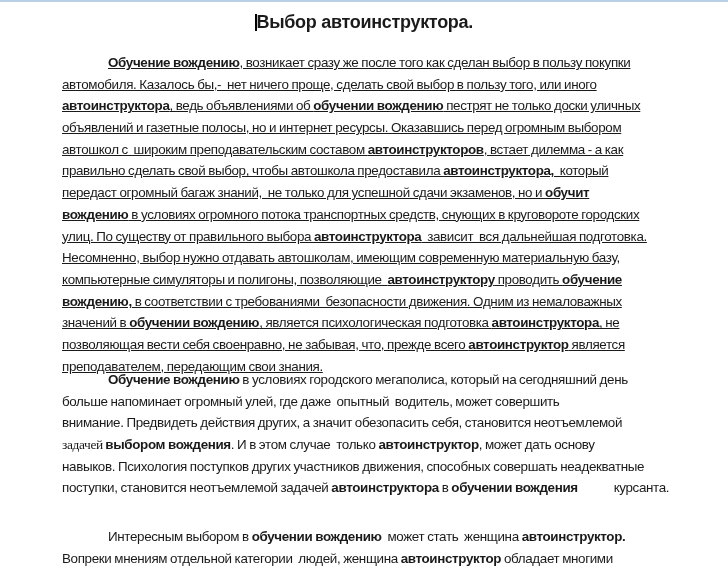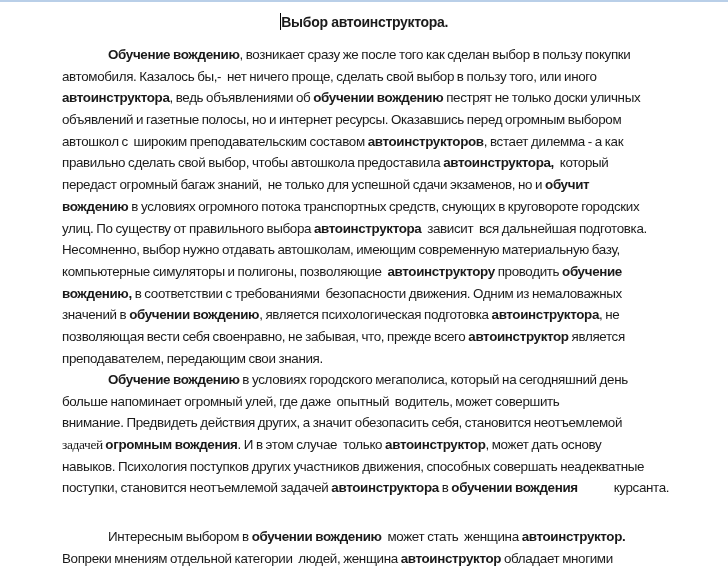--- a/index.html
+++ b/index.html
@@ -25,21 +25,21 @@
     position: absolute;
     left: 0; top: 0;
     width: 728px;
   }
   .title-line {
     position: absolute;
     top: 12px;
     left: 0;
     width: 728px;
     text-align: center;
-    font-size: 14px;
+    font-size: 18px;
     font-weight: bold;
     line-height: 20px;
     letter-spacing: -0.3px;
   }
   .cursor {
     display: inline-block;
     width: 1.5px;
     height: 17px;
     background: #000;
     vertical-align: -3px;
@@ -66,42 +66,42 @@
 </head>
 <body>
 
 <div class="top-rule"></div>
 
 <div class="page">
   <div class="title-line">
     <span class="cursor"></span><span>Выбор автоинструктора.</span>
   </div>
 
-  <div class="para" id="para-0" style="top:44px;">
+  <div class="para" id="para-0" style="top:52px;text-decoration:underline;">
       <div class="line indent"><span class="b" style="white-space: pre;">Обучение вождению</span><span style="white-space: pre;">, возникает сразу же после того как сделан выбор в пользу покупки</span></div>
       <div class="line"><span style="white-space: pre;">автомобиля. Казалось бы,-  нет ничего проще, сделать свой выбор в пользу того, или иного</span></div>
       <div class="line"><span class="b" style="white-space: pre;">автоинструктора</span><span style="white-space: pre;">, ведь объявлениями об </span><span class="b" style="white-space: pre;">обучении вождению</span><span style="white-space: pre;"> пестрят не только доски уличных</span></div>
       <div class="line"><span style="white-space: pre;">объявлений и газетные полосы, но и интернет ресурсы. Оказавшись перед огромным выбором</span></div>
       <div class="line"><span style="white-space: pre;">автошкол с  широким преподавательским составом </span><span class="b" style="white-space: pre;">автоинструкторов</span><span style="white-space: pre;">, встает дилемма - а как</span></div>
       <div class="line"><span style="white-space: pre;">правильно сделать свой выбор, чтобы автошкола предоставила </span><span class="b" style="white-space: pre;">автоинструктора,</span><span style="white-space: pre;">  который</span></div>
       <div class="line"><span style="white-space: pre;">передаст огромный багаж знаний,  не только для успешной сдачи экзаменов, но и </span><span class="b" style="white-space: pre;">обучит</span></div>
       <div class="line"><span class="b" style="white-space: pre;">вождению</span><span style="white-space: pre;"> в условиях огромного потока транспортных средств, снующих в круговороте городских</span></div>
       <div class="line"><span style="white-space: pre;">улиц. По существу от правильного выбора </span><span class="b" style="white-space: pre;">автоинструктора</span><span style="white-space: pre;">  зависит  вся дальнейшая подготовка.</span></div>
       <div class="line"><span style="white-space: pre;">Несомненно, выбор нужно отдавать автошколам, имеющим современную материальную базу,</span></div>
       <div class="line"><span style="white-space: pre;">компьютерные симуляторы и полигоны, позволяющие  </span><span class="b" style="white-space: pre;">автоинструктору</span><span style="white-space: pre;"> проводить </span><span class="b" style="white-space: pre;">обучение</span></div>
       <div class="line"><span class="b" style="white-space: pre;">вождению,</span><span style="white-space: pre;"> в соответствии с требованиями  безопасности движения. Одним из немаловажных</span></div>
       <div class="line"><span style="white-space: pre;">значений в </span><span class="b" style="white-space: pre;">обучении вождению</span><span style="white-space: pre;">, является психологическая подготовка </span><span class="b" style="white-space: pre;">автоинструктора</span><span style="white-space: pre;">, не</span></div>
       <div class="line"><span style="white-space: pre;">позволяющая вести себя своенравно, не забывая, что, прежде всего </span><span class="b" style="white-space: pre;">автоинструктор</span><span style="white-space: pre;"> является</span></div>
       <div class="line"><span style="white-space: pre; margin-top: 25px;">преподавателем, передающим свои знания.</span></div>
     </div>
   <div class="para" id="para-1" style="top:369px;">
       <div class="line indent"><span class="b" style="white-space: pre;">Обучение вождению</span><span style="white-space: pre;"> в условиях городского мегаполиса, который на сегодняшний день</span></div>
       <div class="line"><span style="white-space: pre;">больше напоминает огромный улей, где даже  опытный  водитель, может совершить</span></div>
       <div class="line"><span style="white-space: pre;">внимание. Предвидеть действия других, а значит обезопасить себя, становится неотъемлемой</span></div>
-      <div class="line"><span style="white-space: pre; font-family: Liberation Serif, serif;">задачей </span><span class="b" style="white-space: pre;">огромным вождения</span><span style="white-space: pre;">. И в этом случае  только </span><span class="b" style="white-space: pre;">автоинструктор</span><span style="white-space: pre;">, может дать основу</span></div>
+      <div class="line"><span style="white-space: pre; font-family: Liberation Serif, serif;">задачей </span><span class="b" style="white-space: pre;">выбором вождения</span><span style="white-space: pre;">. И в этом случае  только </span><span class="b" style="white-space: pre;">автоинструктор</span><span style="white-space: pre;">, может дать основу</span></div>
       <div class="line"><span style="white-space: pre;">навыков. Психология поступков других участников движения, способных совершать неадекватные</span></div>
       <div class="line"><span style="white-space: pre;">поступки, становится неотъемлемой задачей </span><span class="b" style="white-space: pre;">автоинструктора</span><span style="white-space: pre;"> в </span><span class="b" style="white-space: pre;">обучении вождения</span><span style="white-space: pre; margin-left: 33px;"> курсанта.</span></div>
     </div>
   <div class="para" id="para-2" style="top:526px;">
       <div class="line indent"><span style="white-space: pre;">Интересным выбором в </span><span class="b" style="white-space: pre;">обучении вождению</span><span style="white-space: pre;">  может стать  женщина </span><span class="b" style="white-space: pre;">автоинструктор.</span></div>
       <div class="line"><span style="white-space: pre;">Вопреки мнениям отдельной категории  людей, женщина </span><span class="b" style="white-space: pre;">автоинструктор</span><span style="white-space: pre;"> обладает многими</span></div>
     </div>
 </div>
 
 </body></html>

